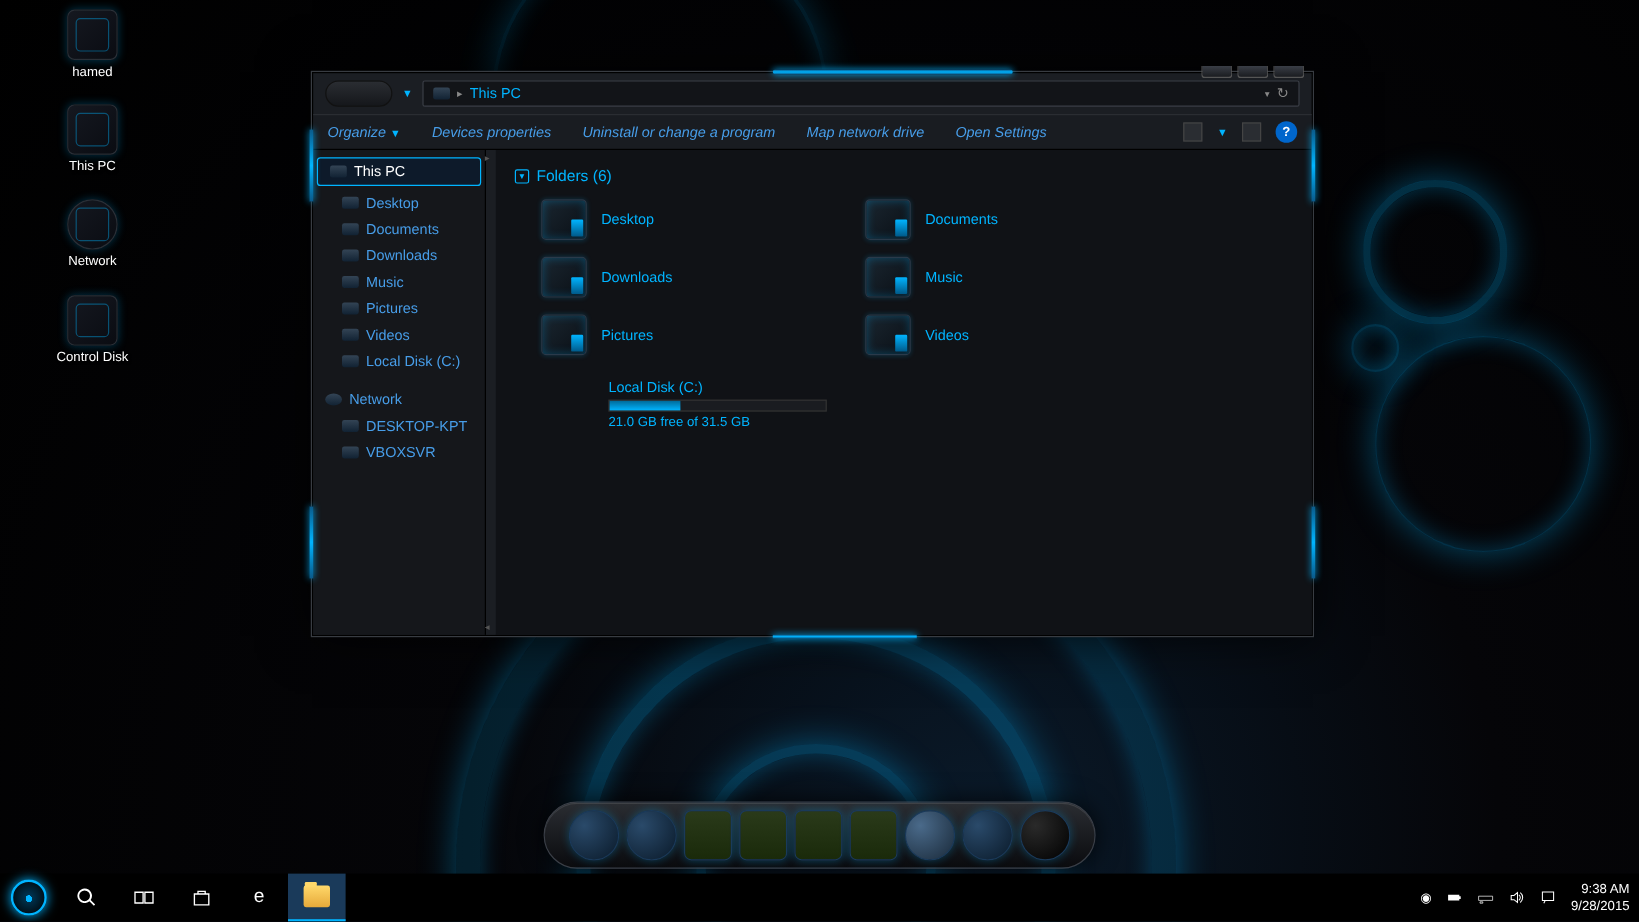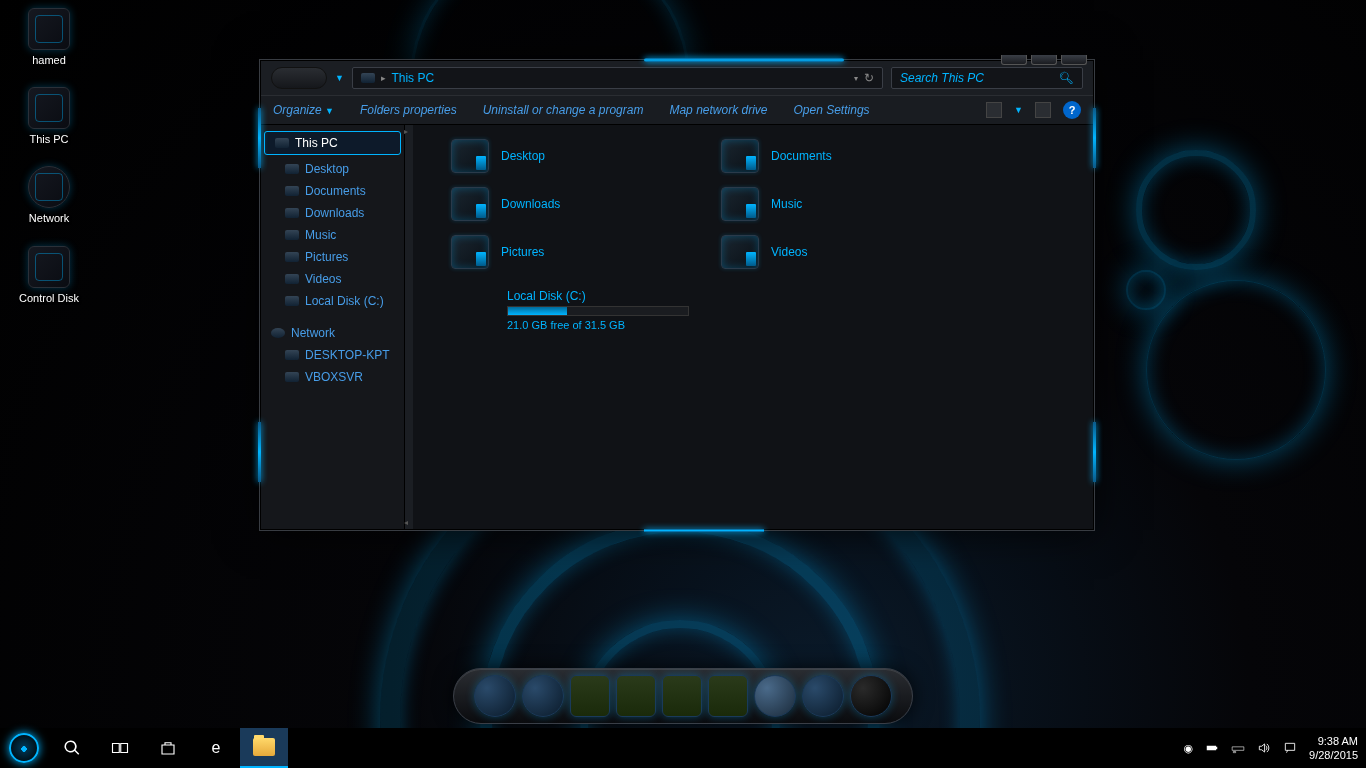--- a/index.html
+++ b/index.html
@@ -11,21 +11,21 @@
 .ring.r1 { width:600px; height:600px; left:380px; top:420px; border-width:20px; border-color:rgba(0,180,255,.15); }
 .ring.r2 { width:400px; height:400px; left:480px; top:520px; border-width:12px; }
 .ring.r3 { width:200px; height:200px; left:580px; top:620px; border-width:8px; }
 .ring.small1 { width:120px; height:120px; right:110px; top:150px; border-width:6px; }
 .ring.small2 { width:40px; height:40px; right:200px; top:270px; }
 .ring.small3 { width:180px; height:180px; right:40px; top:280px; border-width:1px; }
 .ring.top-code { width:280px; height:280px; left:410px; top:-60px; border-width:3px; opacity:.6; }
 
 
 .desktop-icons { position:absolute; top:8px; left:12px; display:flex; flex-direction:column; gap:20px; }
-.dicon { width:74px; display:flex; flex-direction:column; align-items:center; gap:4px; cursor:pointer; }
+.dicon { width:74px; display:flex; flex-direction:column; align-items:center; gap:4px; cursor:pointer;margin-left:28px; }
 .dicon .gfx { width:42px; height:42px; background:linear-gradient(135deg,#151820,#0a0c12); border:1px solid #2a3038; border-radius:6px; box-shadow:0 0 8px rgba(0,180,255,.3); position:relative; }
 .dicon .gfx::after { content:""; position:absolute; inset:6px; border:1px solid rgba(0,180,255,.4); border-radius:4px; }
 .dicon span { color:#fff; font-size:11px; text-align:center; text-shadow:1px 1px 2px #000; line-height:1.2; }
 
 
 .explorer { position:absolute; left:260px; top:60px; width:834px; height:470px; background:#1b1e23; border:1px solid #000; box-shadow:0 0 0 1px #383c42, 0 0 40px rgba(0,0,0,.8); }
 .frame-accent { position:absolute; background:linear-gradient(#0a5a8a,#00b4ff,#0a5a8a); box-shadow:0 0 6px #00b4ff; }
 .frame-accent.top { top:-3px; left:46%; width:200px; height:4px; border-radius:2px; }
 .frame-accent.l1 { left:-3px; top:10%; width:3px; height:60px; }
 .frame-accent.l2 { left:-3px; bottom:10%; width:3px; height:60px; }
@@ -144,29 +144,25 @@
     <span class="dd-caret">▼</span>
     <div class="addr">
       <span style="width:14px;height:10px;background:linear-gradient(#345,#123);border-radius:2px;display:inline-block"></span>
       <span style="font-size:9px;color:#888">▸</span>
       <span>This PC</span>
       <span class="refresh">
         <span style="font-size:8px">▾</span>
         <span>↻</span>
       </span>
     </div>
-    <div class="search">
-      <span>Search This PC</span>
-      <span class="mag">🔍︎</span>
-    </div>
   </div>
 
   <div class="toolbar">
     <span class="tb-item"><span>Organize</span> <span class="dd-caret">▼</span></span>
-    <span class="tb-item">Folders properties</span>
+    <span class="tb-item">Devices properties</span>
     <span class="tb-item">Uninstall or change a program</span>
     <span class="tb-item">Map network drive</span>
     <span class="tb-item">Open Settings</span>
     <span class="right">
       <span class="ico"></span>
       <span class="dd-caret">▼</span>
       <span class="ico"></span>
       <span class="help">?</span>
     </span>
   </div>
@@ -213,20 +209,23 @@
           <span class="nav-ico"></span>
           <span>DESKTOP-KPT</span>
         </div>
       <div class="nav-item">
           <span class="nav-ico"></span>
           <span>VBOXSVR</span>
         </div>
     </div>
     <div class="splitter"></div>
     <div class="content">
+      <div class="section-hdr">
+          <span>Folders (6)</span>
+        </div>
       <div class="grid">
         <div class="item">
             <div class="icn"></div>
             <span class="txt">Desktop</span>
           </div>
         <div class="item">
             <div class="icn"></div>
             <span class="txt">Documents</span>
           </div>
         <div class="item">

